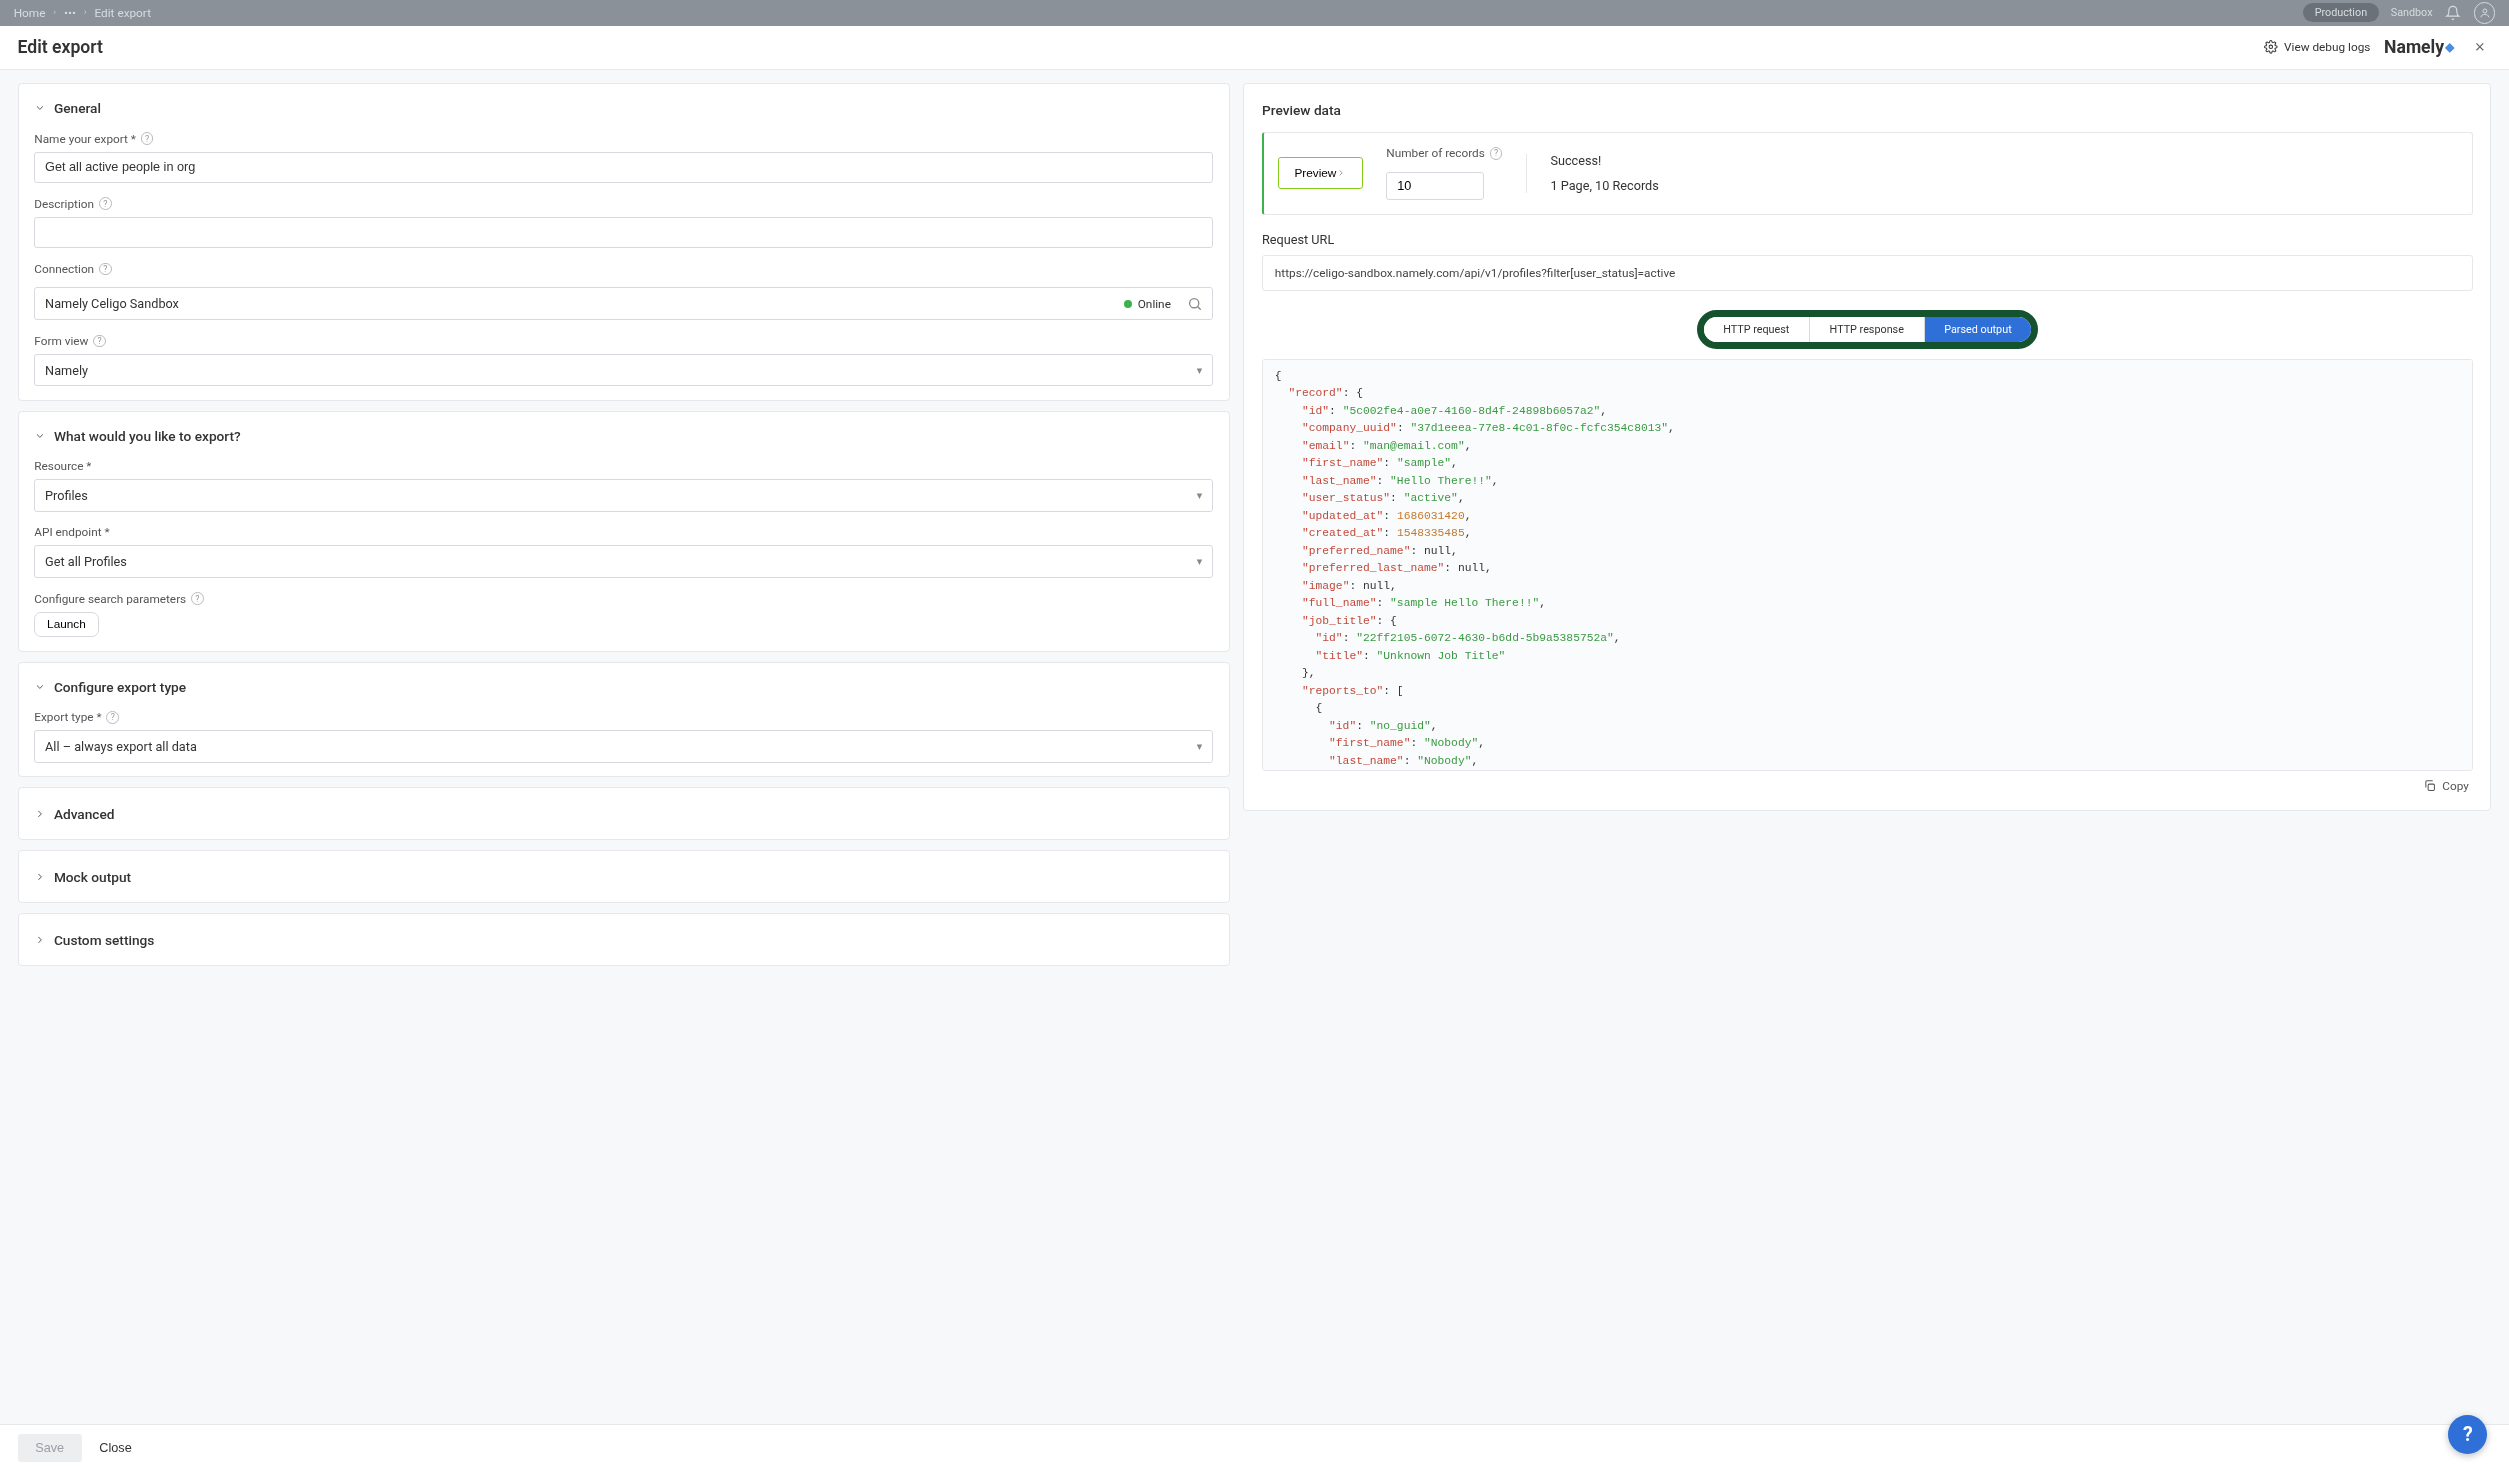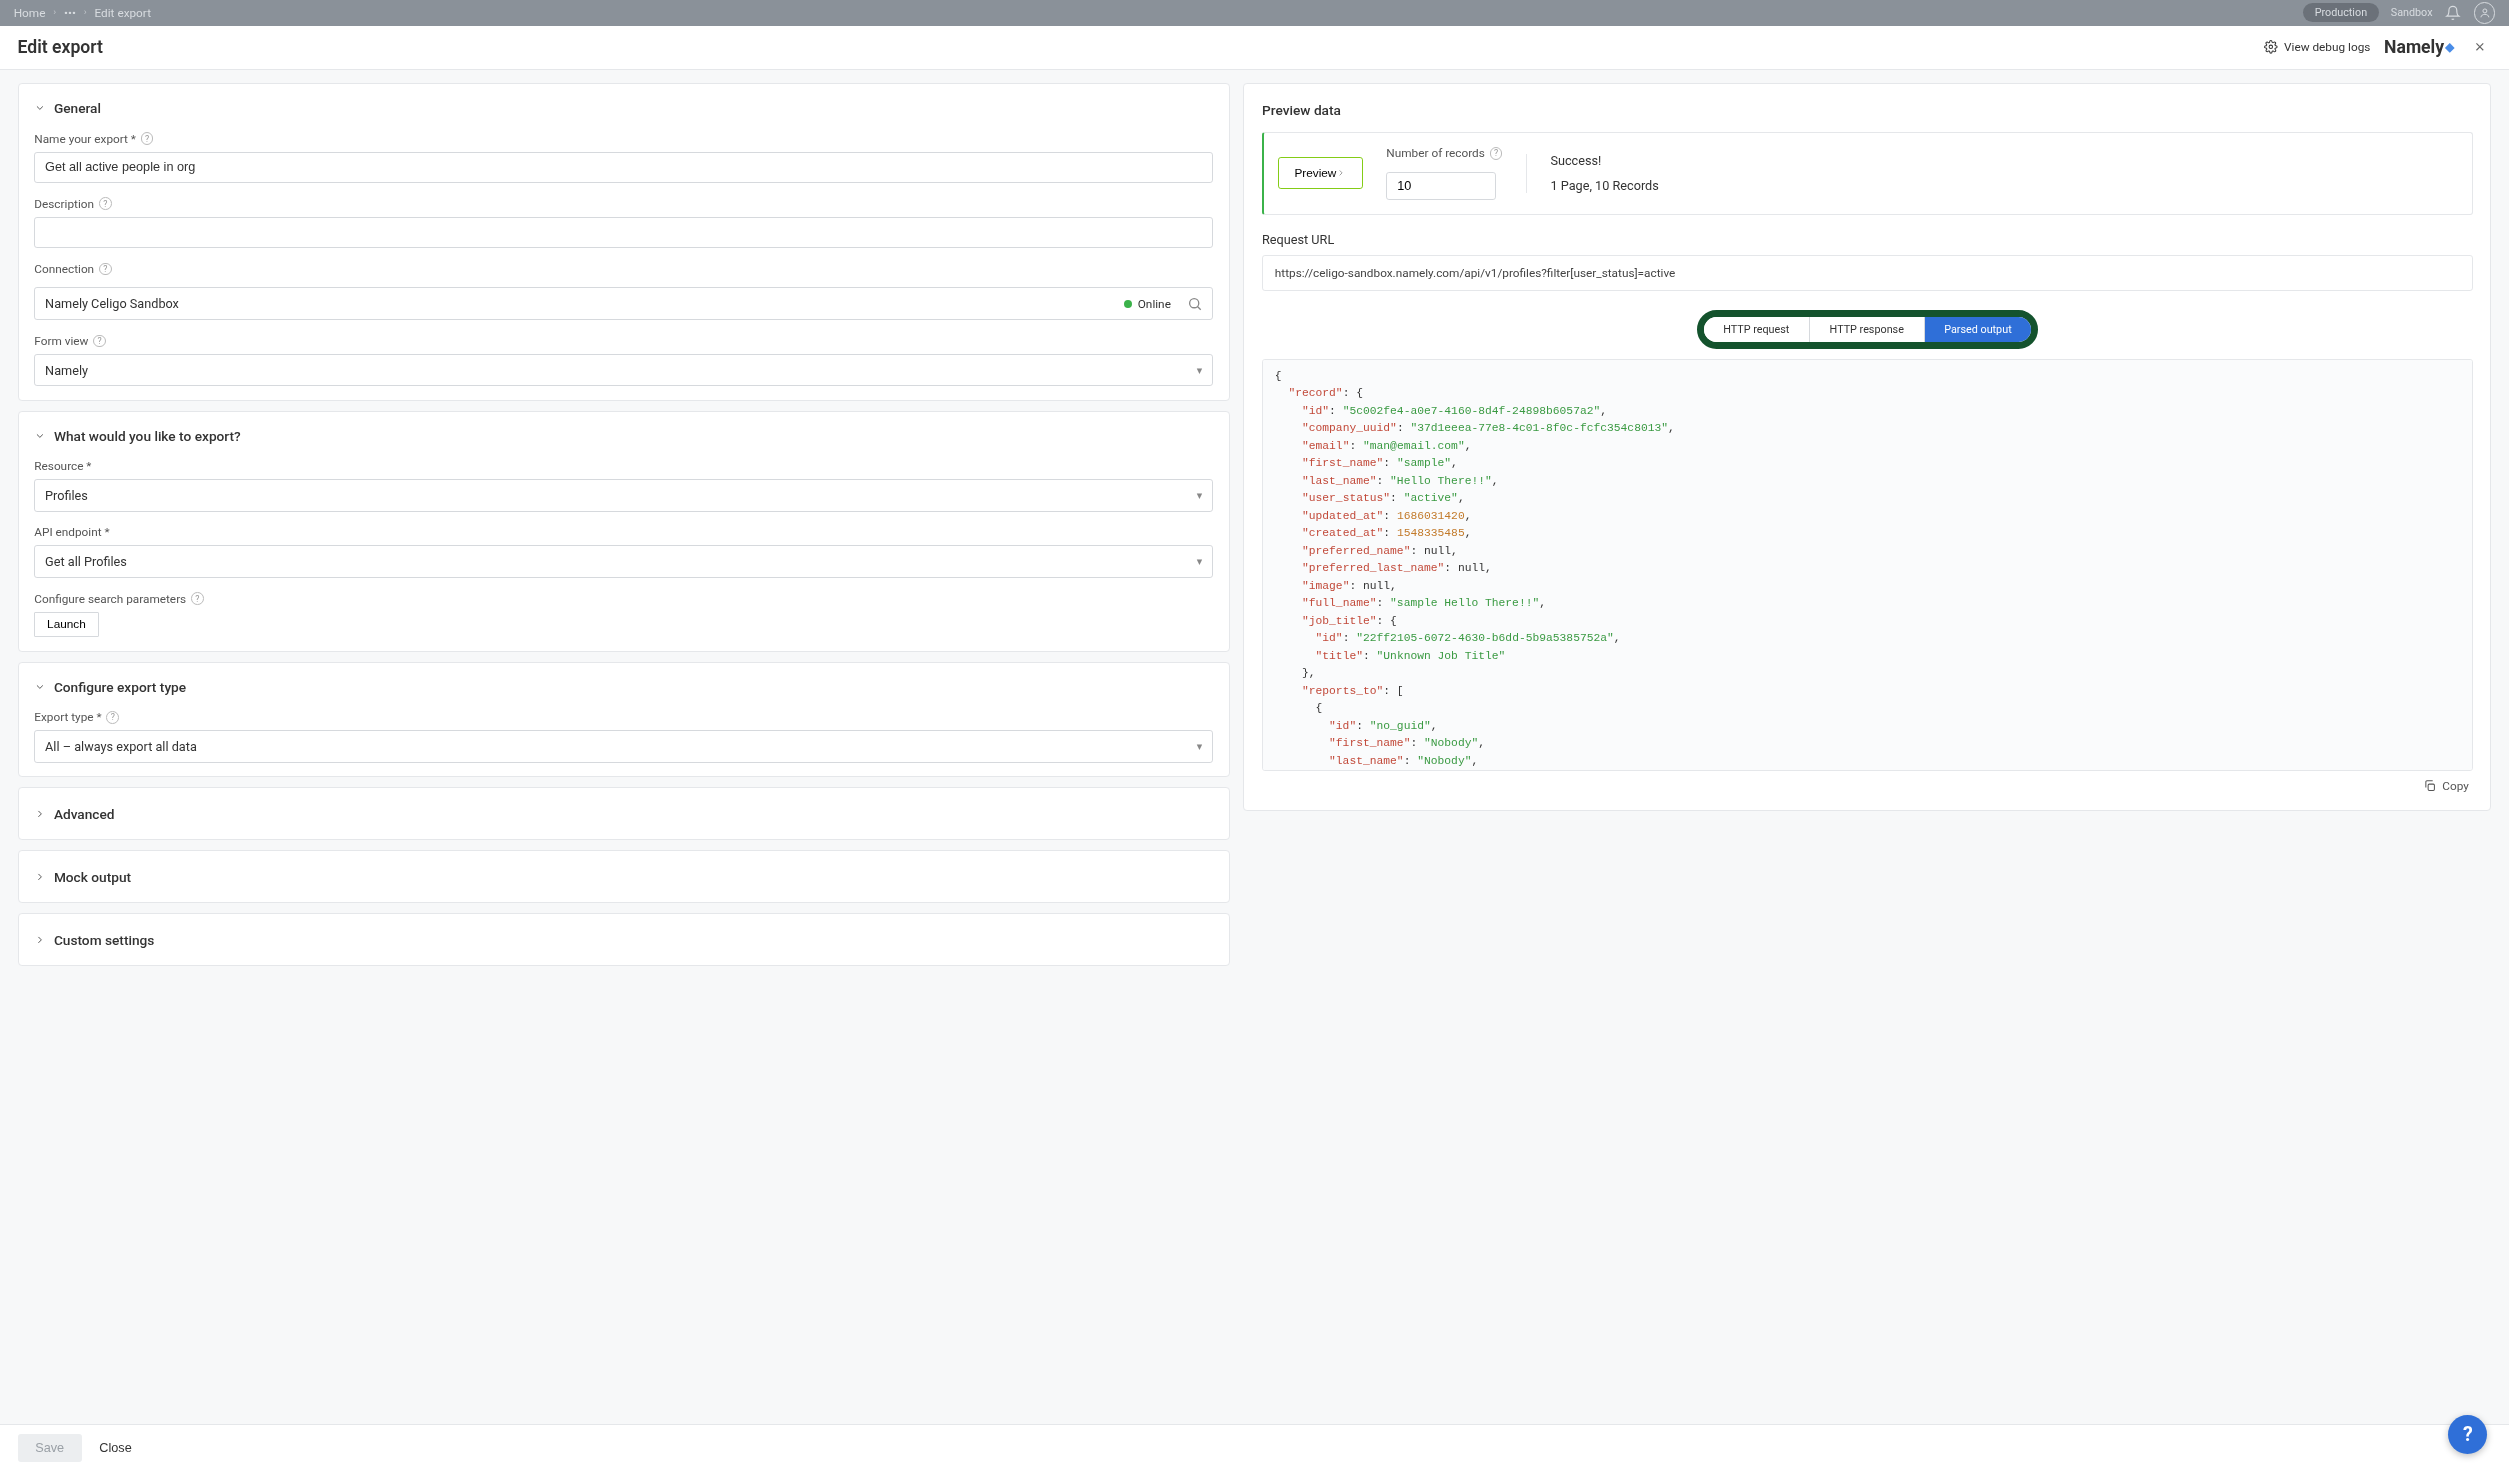--- a/index.html
+++ b/index.html
@@ -42,28 +42,28 @@
 .help-icon { width: 12.7px; height: 12.7px; border: 1px solid #bbb; border-radius: 50%; display: inline-flex; align-items: center; justify-content: center; font-size: 8.8px; color: #999; }
 .text-input, .select-input { width: 100%; border: 1px solid #d6d9dd; border-radius: 2.9px; padding: 7.8px 9.8px; font-size: 12.7px; color: #333; background: #fff; }
 .select-input { display: flex; align-items: center; justify-content: space-between; cursor: pointer; }
 .select-chev { color: #888; font-size: 10.8px; }
 
 .conn-row { display: flex; align-items: center; justify-content: space-between; border: 1px solid #d6d9dd; border-radius: 2.9px; padding: 7.8px 9.8px; margin-top: 11px; }
 .conn-status { display: flex; align-items: center; gap: 5.9px; font-size: 11.8px; }
 .dot-green { width: 7.8px; height: 7.8px; background: #3bb24a; border-radius: 50%; }
 .search-ic { color: #888; margin-left: 9.8px; }
 
-.launch-btn { border: 1px solid #d6d9dd; background: #fff; padding: 4.9px 11.8px; font-size: 11.8px; border-radius: 1px; cursor: pointer; }
+.launch-btn { border: 1px solid #d6d9dd; background: #fff; padding: 4.9px 11.8px; font-size: 11.8px; border-radius: 7px; cursor: pointer; }
 
 
 .preview-title { font-size: 13.7px; font-weight: 500; margin-bottom: 13.7px; }
 .preview-bar { border: 1px solid #e5e7ea; border-left: 2.9px solid #3bb24a; border-radius: 2.9px; padding: 13.7px; display: flex; align-items: center; gap: 23.5px; }
 .preview-btn { border: 1px solid #84cc16; background: #fff; padding: 7.8px 15.7px; font-size: 11.8px; border-radius: 2.9px; display: flex; align-items: center; gap: 0; cursor: pointer; }
 .records-box { display: flex; flex-direction: column; gap: 3.9px; }
-.records-input { border: 1px solid #d6d9dd; border-radius: 2.9px; padding: 5.9px 9.8px; width: 110px; font-size: 12.7px; }
+.records-input { border: 1px solid #d6d9dd; border-radius: 2.9px; padding: 5.9px 9.8px; width: 98px; font-size: 12.7px; }
 .divider-v { width: 1px; height: 39px; background: #e5e7ea; }
 .success-col { display: flex; flex-direction: column; gap: 9.8px; }
 .success-text { font-size: 12.7px; color: #333; }
 .page-records { font-size: 12.7px; color: #333; }
 
 .req-url-label { font-size: 12.7px; margin: 17.6px 0 7.8px 0; }
 .url-box { border: 1px solid #e5e7ea; border-radius: 2.9px; padding: 9.8px 11.8px; font-size: 11.8px; color: #444; background: #fff; }
 
 .tabs-row { display: flex; justify-content: center; margin: 19.6px 0 0 0; }
 .tab-seg { display: flex; border: 7px solid #14532d; border-radius: 19.6px; overflow: hidden; }

